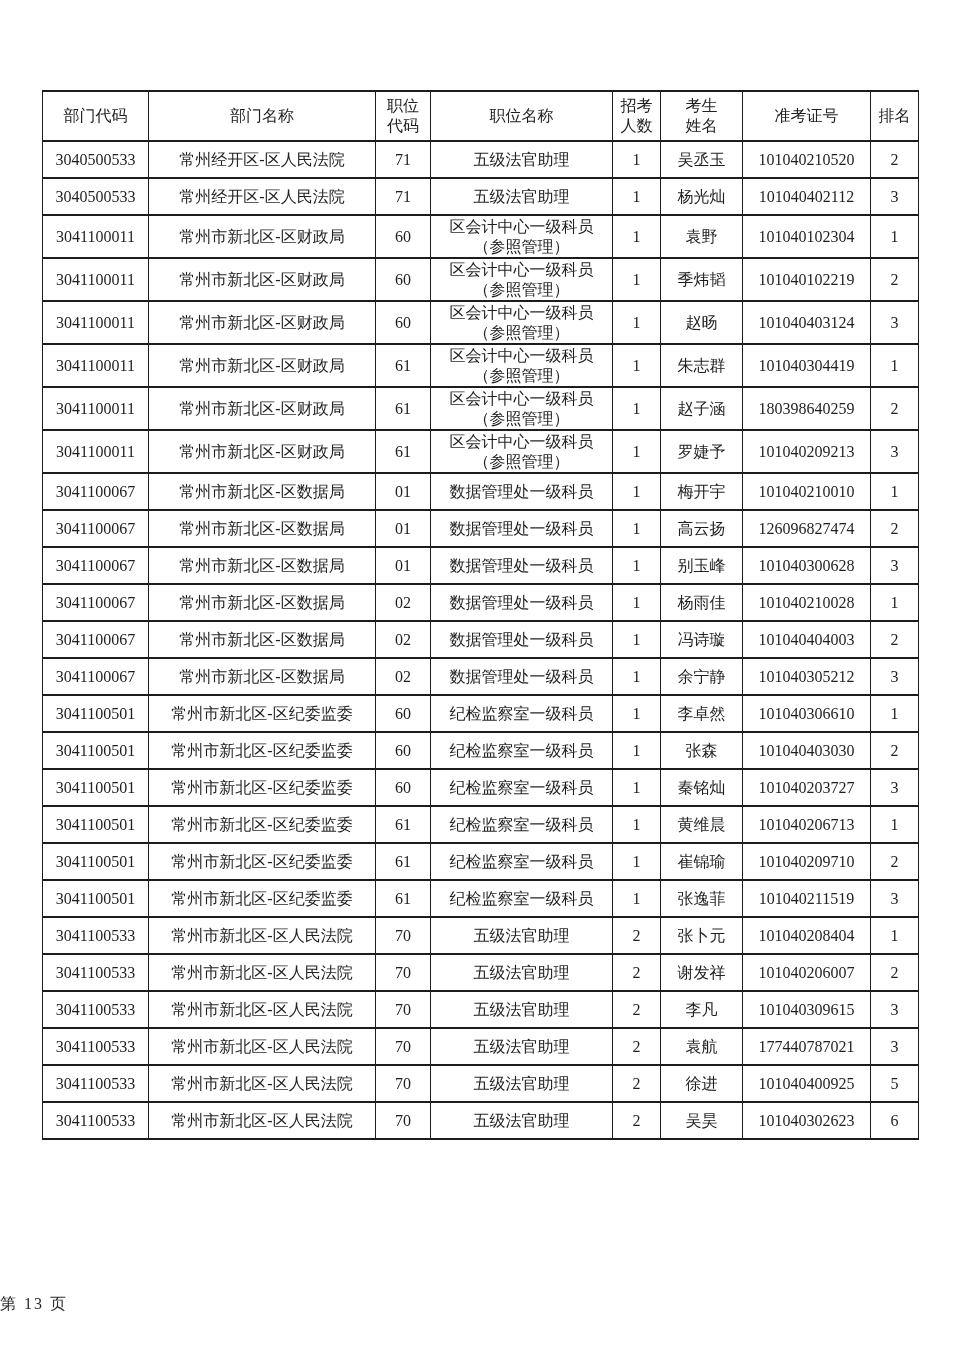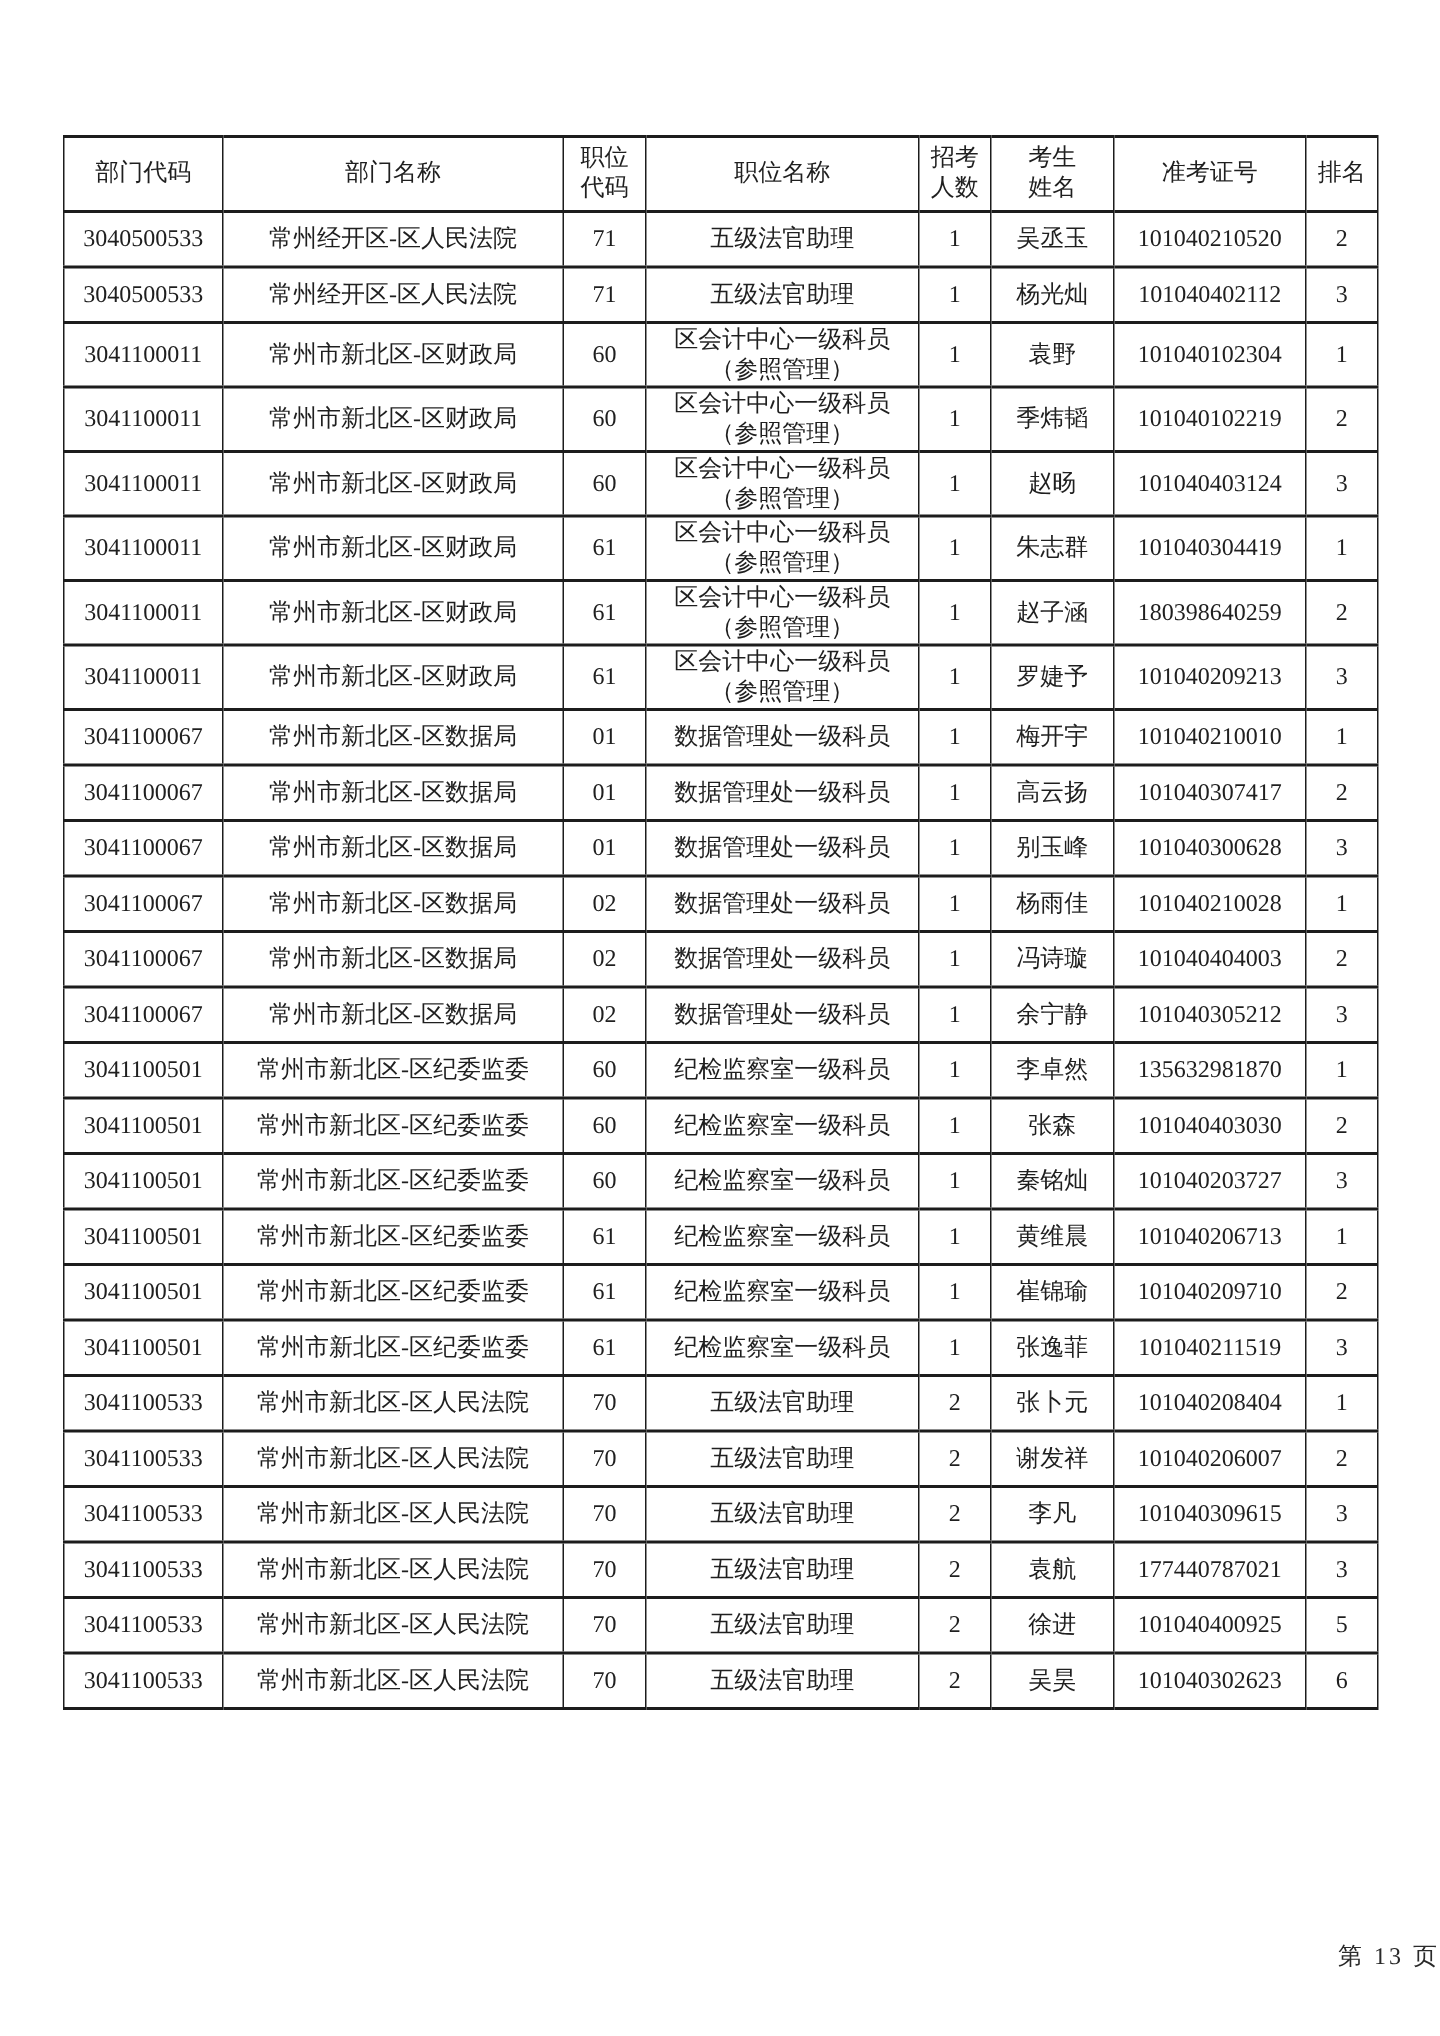--- a/index.html
+++ b/index.html
@@ -38,21 +38,21 @@
     padding: 1px 2px;
     overflow: hidden;
   }
   thead tr { height: 50px; }
   tbody tr { height: 37px; }
   .footer {
     position: absolute;
     left: 0;
     top: 1294px;
     width: 100%;
-    text-align: right;
+    text-align: left;
     font-size: 16px;
     color: #2a2a2a;
     letter-spacing: 2px;
   }
 </style>
 </head>
 <body>
 
 <div class="page">
 
@@ -179,21 +179,21 @@
       <td>101040210010</td>
       <td>1</td>
     </tr>
         <tr>
       <td>3041100067</td>
       <td>常州市新北区-区数据局</td>
       <td>01</td>
       <td>数据管理处一级科员</td>
       <td>1</td>
       <td>高云扬</td>
-      <td>101040307417</td>
+      <td>126096827474</td>
       <td>2</td>
     </tr>
         <tr>
       <td>3041100067</td>
       <td>常州市新北区-区数据局</td>
       <td>01</td>
       <td>数据管理处一级科员</td>
       <td>1</td>
       <td>别玉峰</td>
       <td>101040300628</td>
@@ -229,21 +229,21 @@
       <td>101040305212</td>
       <td>3</td>
     </tr>
         <tr>
       <td>3041100501</td>
       <td>常州市新北区-区纪委监委</td>
       <td>60</td>
       <td>纪检监察室一级科员</td>
       <td>1</td>
       <td>李卓然</td>
-      <td>135632981870</td>
+      <td>101040306610</td>
       <td>1</td>
     </tr>
         <tr>
       <td>3041100501</td>
       <td>常州市新北区-区纪委监委</td>
       <td>60</td>
       <td>纪检监察室一级科员</td>
       <td>1</td>
       <td>张森</td>
       <td>101040403030</td>

